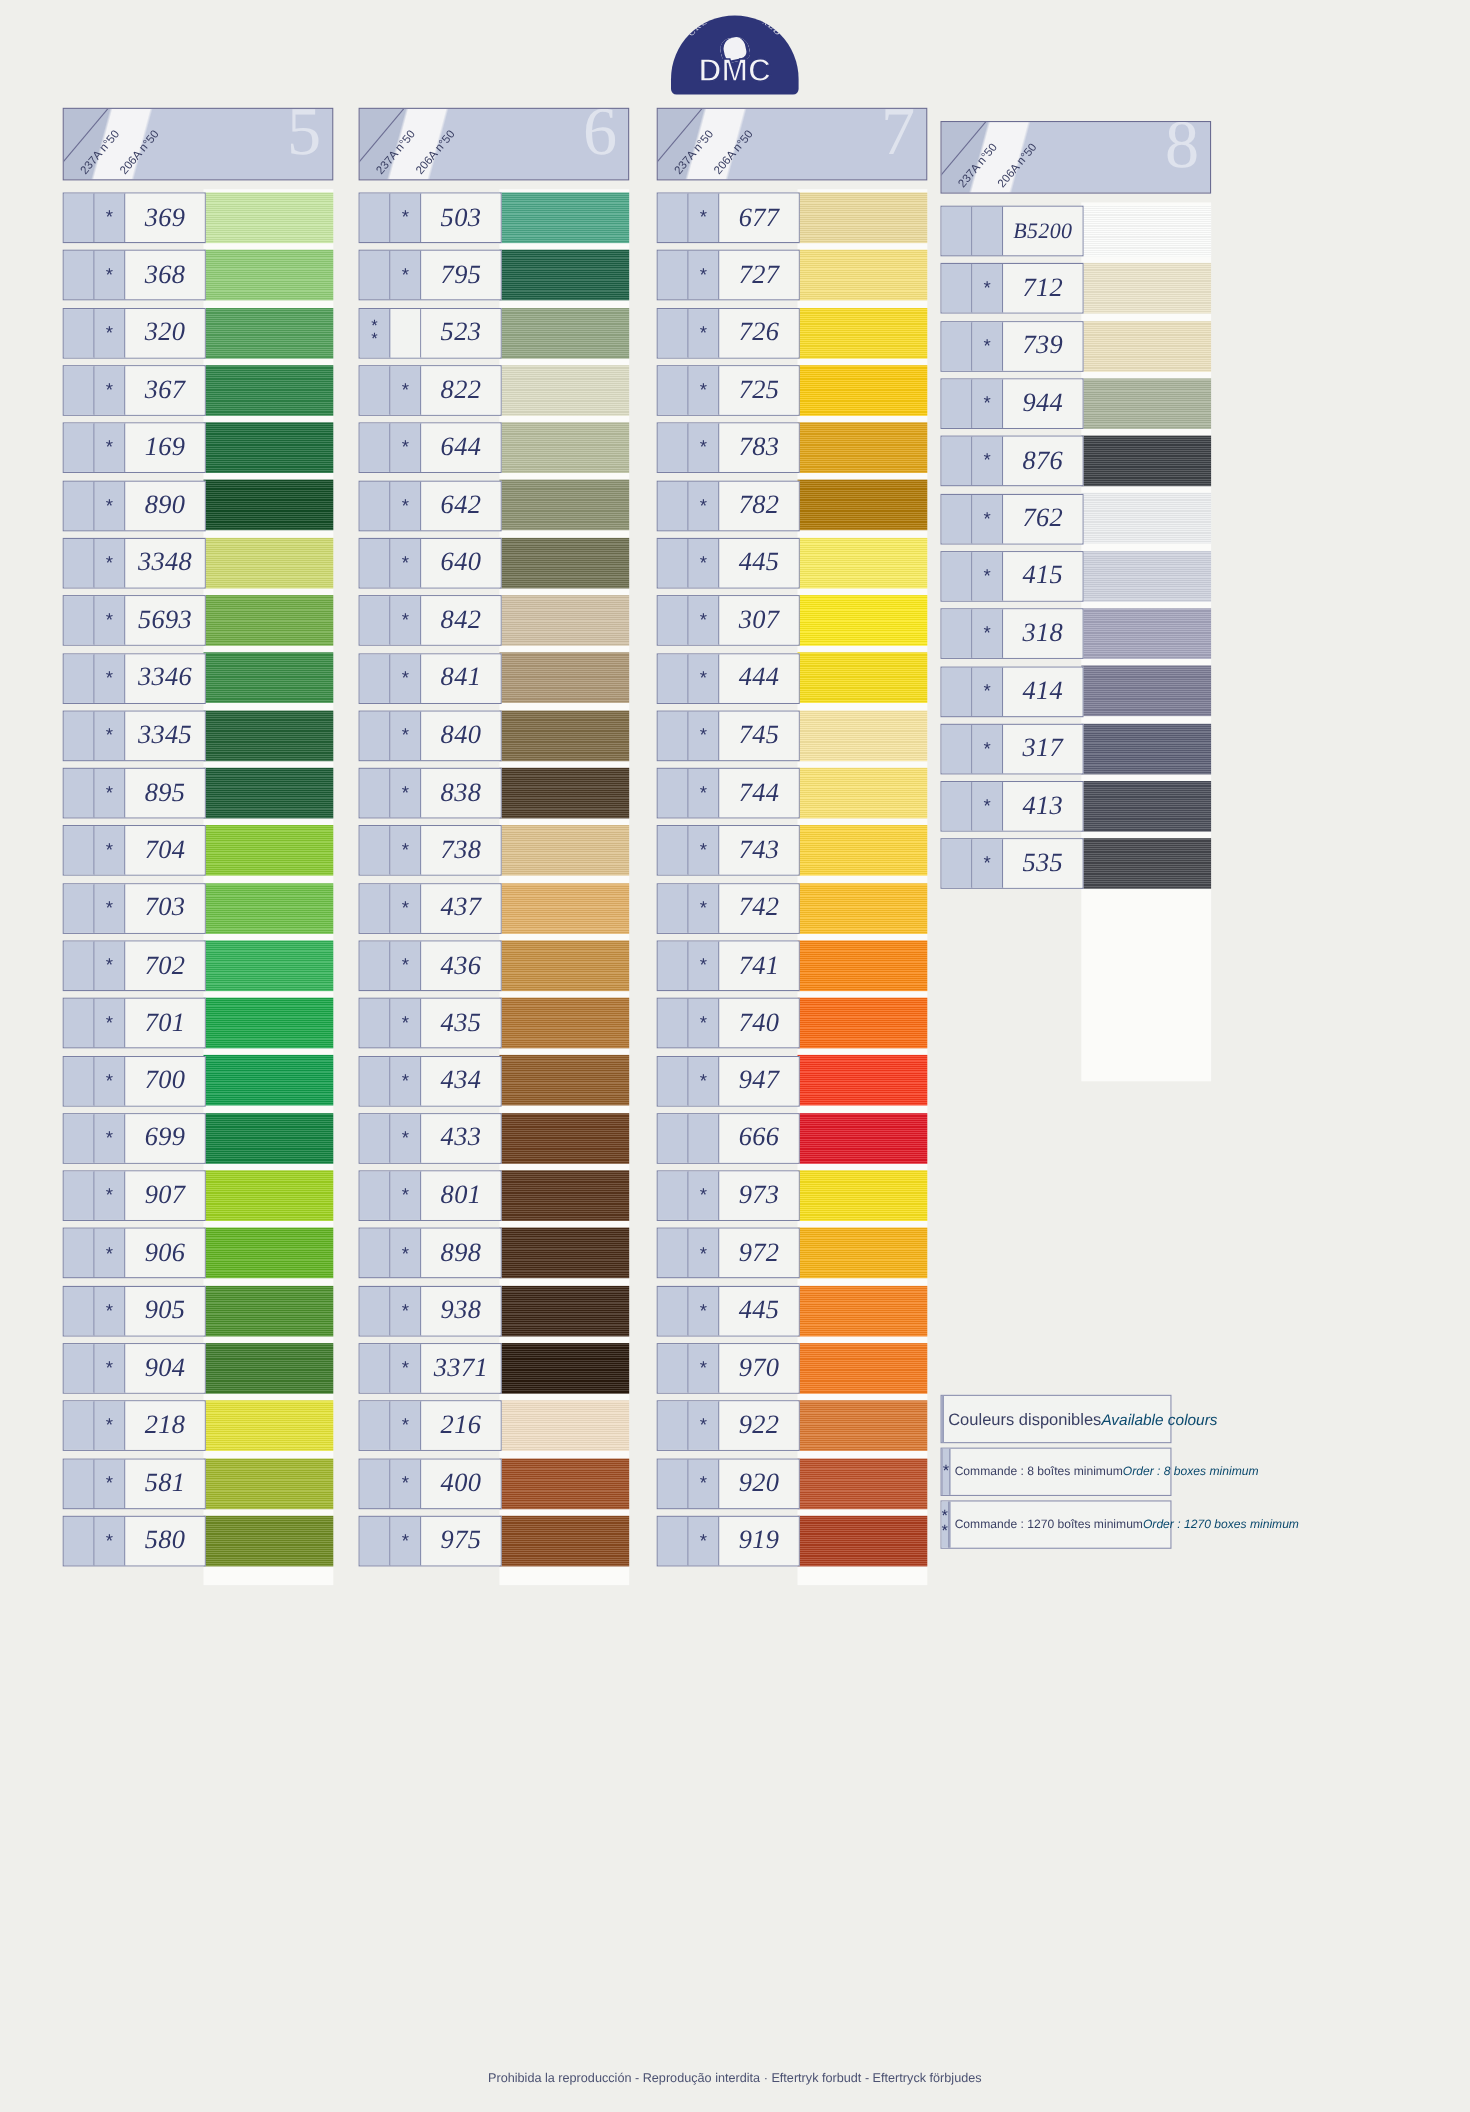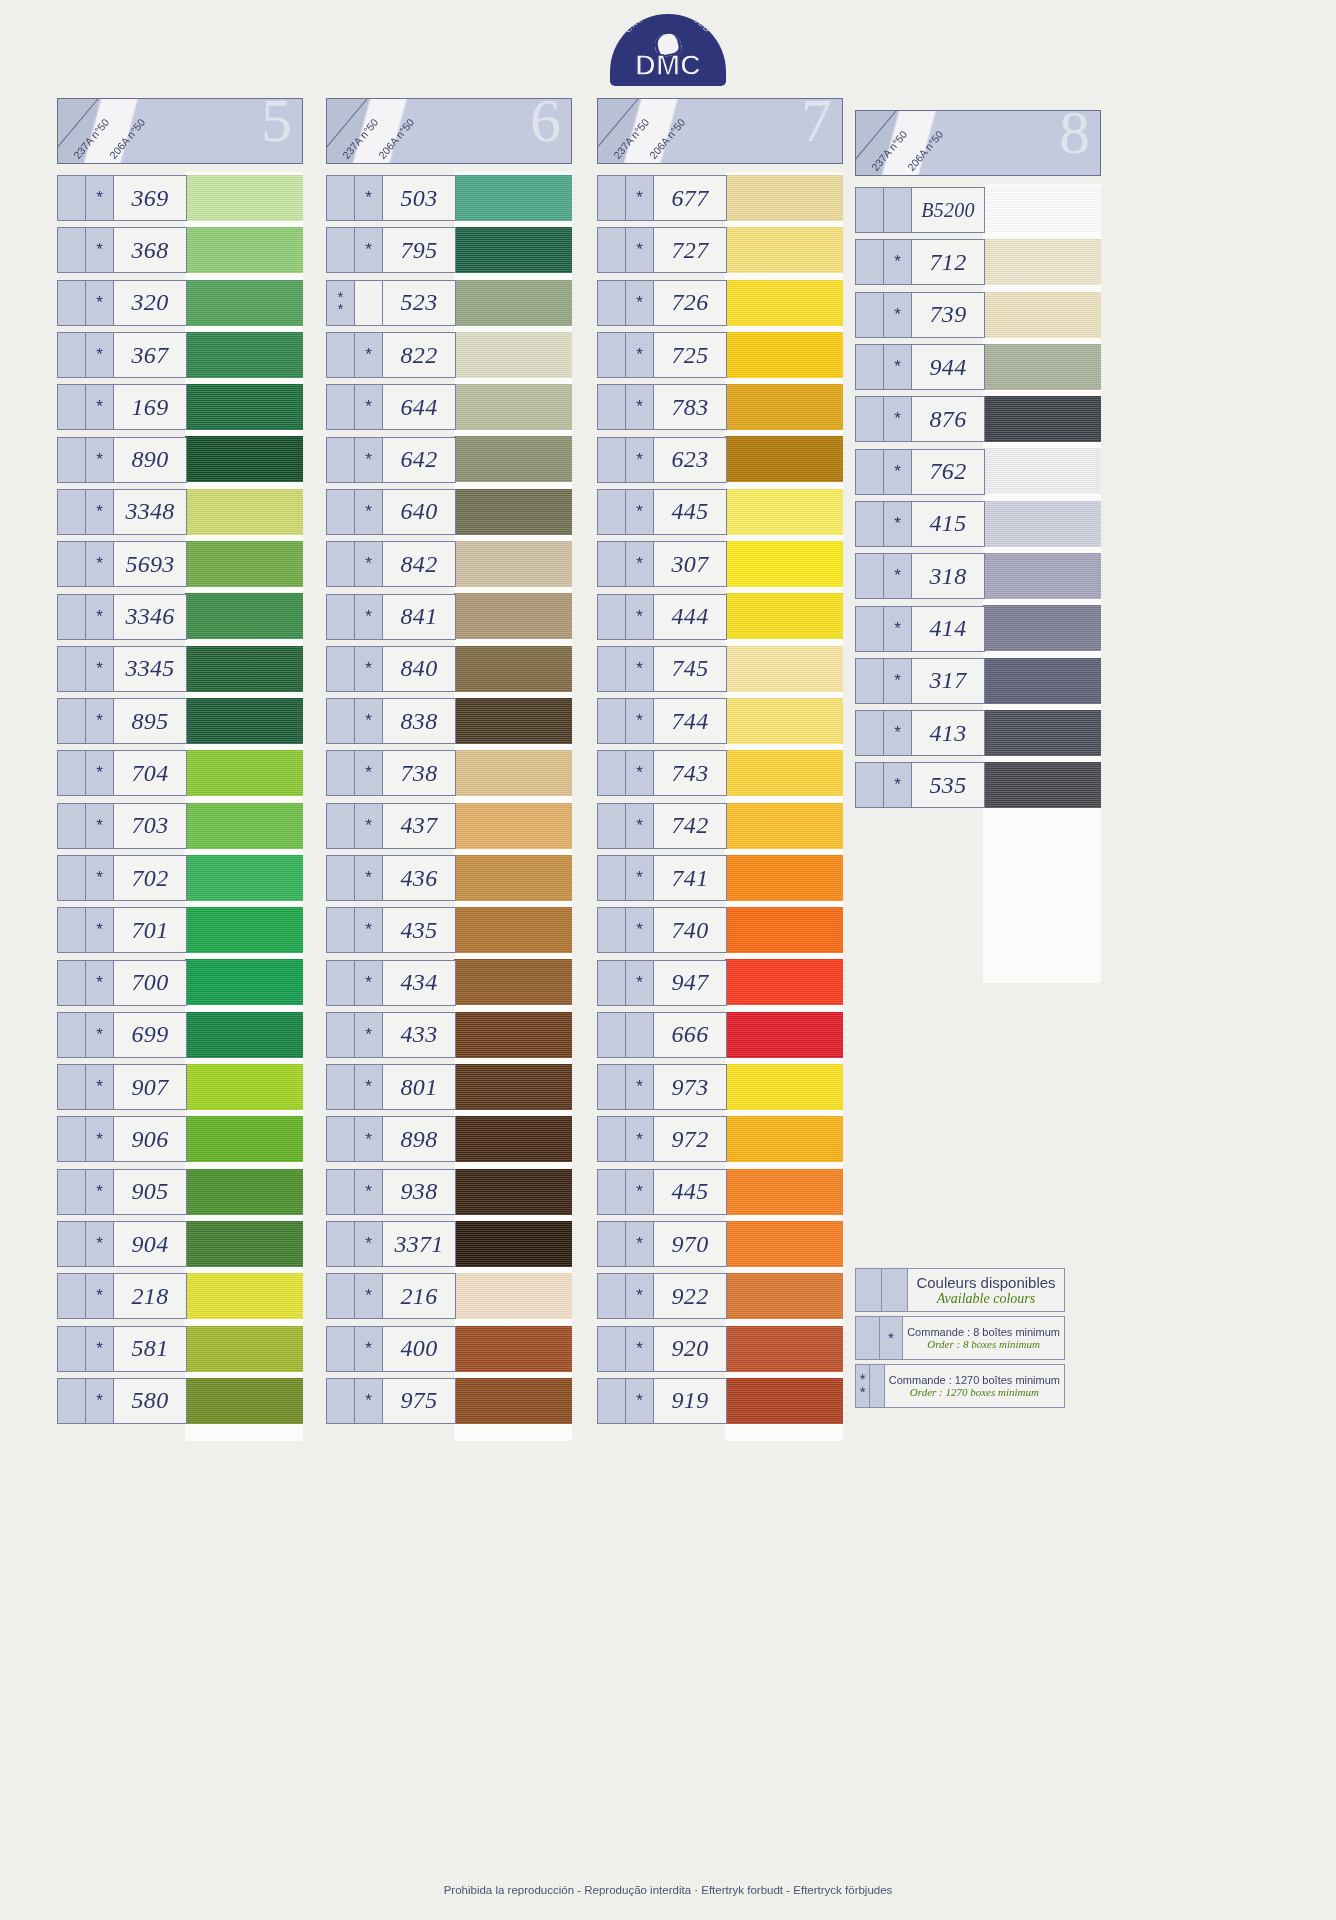--- a/index.html
+++ b/index.html
@@ -221,37 +221,37 @@
     justify-content: center;
     font-size: 15px;
     color: #2e3566;
     line-height: 0.85;
     box-sizing: border-box;
   }
   .legend-mark.empty { }
   .legend-text {
     flex: 1;
     display: flex;
-    flex-direction: column;
+    flex-direction: row;
     align-items: center;
     justify-content: center;
     padding: 3px 4px;
     text-align: right;
   }
   .legend-text .fr {
     font-family: "Liberation Sans", sans-serif;
     font-size: 11px;
     color: #3a3f63;
     white-space: nowrap;
   }
   .legend-text .en {
-    font-family: Liberation Serif, serif;
+    font-family: Liberation Sans, sans-serif;
     font-style: italic;
     font-size: 11px;
-    color: #4d7c0f;
+    color: #0c4a6e;
     white-space: nowrap;
   }
   #legend .legend-row.big .fr { font-size: 15px; }
   #legend .legend-row.big .en { font-size: 14px; }
 
   
   #footer {
     position: absolute;
     left: 0;
     top: 1884px;
@@ -845,21 +845,21 @@
             <div class="cell-num">783</div>
           </div>
         </div>
         <div class="row">
           <div class="swatch">
             <div class="thread" style="background-color: rgb(176, 121, 6);"></div>
           </div>
           <div class="label-box">
             <div class="cell-a"></div>
             <div class="cell-b">*</div>
-            <div class="cell-num">623</div>
+            <div class="cell-num">782</div>
           </div>
         </div>
         <div class="row">
           <div class="swatch">
             <div class="thread" style="background-color: rgb(248, 236, 92);"></div>
           </div>
           <div class="label-box">
             <div class="cell-a"></div>
             <div class="cell-b">*</div>
             <div class="cell-num">445</div>

